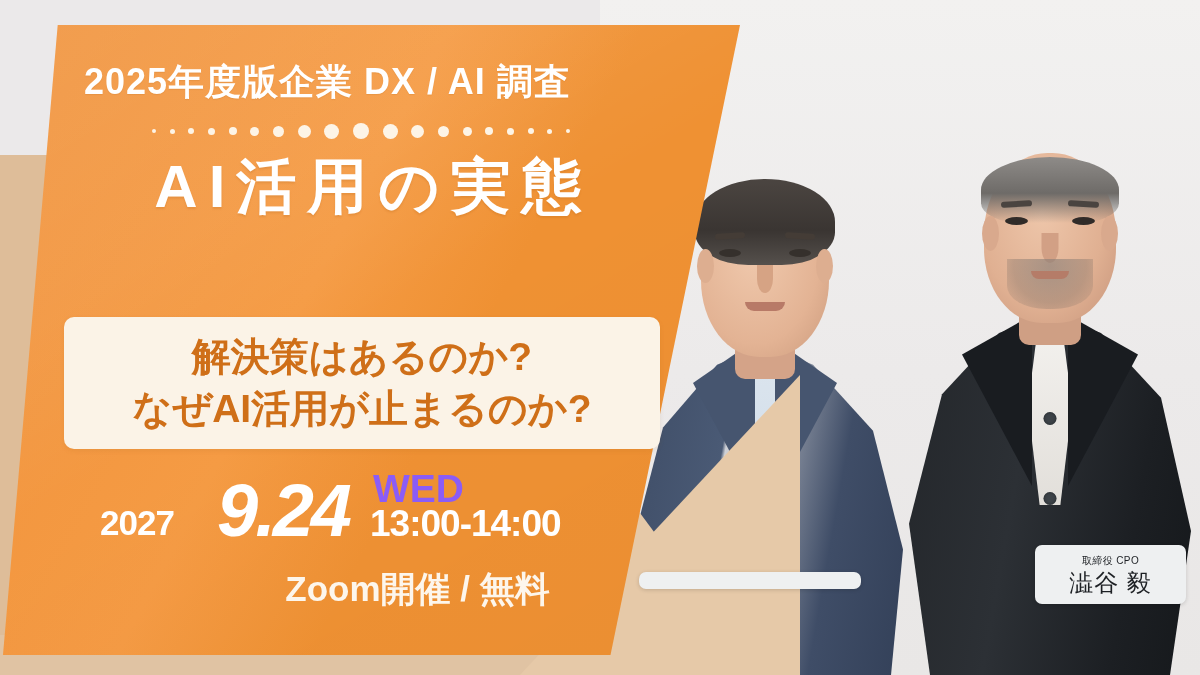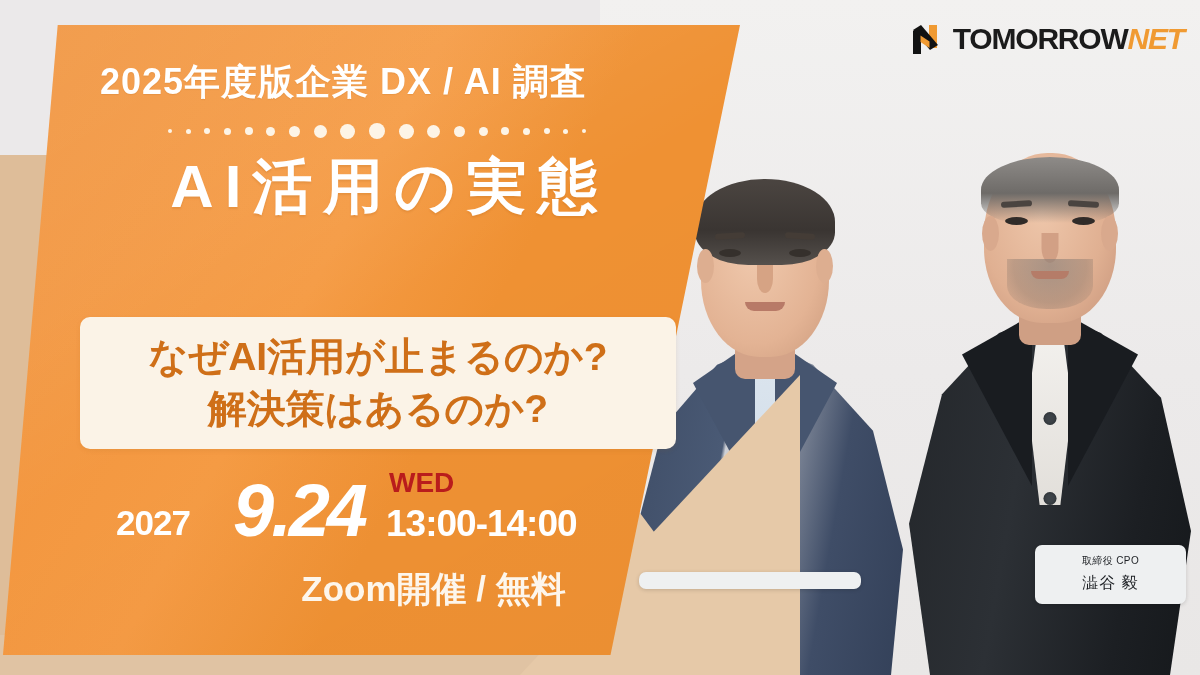--- a/index.html
+++ b/index.html
@@ -135,21 +135,21 @@
     position:absolute; left:0; top:25px; width:740px; height:630px;
     background:linear-gradient(118deg,#f0923b 0%,#f59b44 42%,#ef9133 60%,#ef9133 100%);
     clip-path:polygon(7.8% 0%, 100% 0%, 82.5% 100%, 0.4% 100%);
   }
   .orange-panel::before{
     content:""; position:absolute; inset:0;
     background:linear-gradient(150deg,rgba(255,255,255,.10) 0%,rgba(255,255,255,.06) 30%,rgba(255,255,255,0) 48%,rgba(0,0,0,.02) 100%);
   }
 
   
-  .content { position:absolute; left:16px; top:0; width:700px; height:675px; }
+  .content { position:absolute; left:0; top:0; width:700px; height:675px; }
 
   .kicker {
     position:absolute; left:84px; top:58px; width:580px;
     color:#ffffff; font-weight:bold; font-size:36px; letter-spacing:1px;
     white-space:nowrap;
     text-shadow:0 1px 1px rgba(180,100,20,.18);
   }
 
   .dots { position:absolute; left:152px; top:120px; width:418px; height:22px;
           display:flex; align-items:center; justify-content:space-between; }
@@ -180,21 +180,21 @@
   .d-year {
     position:absolute; left:40px; bottom:4px;
     color:#fff; font-weight:bold; font-size:35px; letter-spacing:-1px;
   }
   .d-big {
     position:absolute; left:157px; bottom:-6px;
     color:#fff; font-weight:bold; font-size:74px; letter-spacing:-3px;font-style:italic;
   }
   .d-dow {
     position:absolute; left:313px; top:2px;
-    color:#b91c1c; font-weight:bold; font-size:28px; letter-spacing:0px;
+    color:#8b5cf6; font-weight:bold; font-size:39px; letter-spacing:0px;
   }
   .d-time {
     position:absolute; left:310px; bottom:2px;
     color:#fff; font-weight:bold; font-size:37px; letter-spacing:-1px;
   }
 
   .zoomline {
     position:absolute; left:60px; top:566px; width:560px;
     color:#fdf6ec; font-weight:bold; font-size:35px; text-align:center;
     padding-left:155px;
@@ -219,21 +219,21 @@
   .plate {
     position:absolute; background:#eef0f1; border-radius:7px;
     text-align:center; color:#1d2024;
     box-shadow:0 1px 4px rgba(0,0,0,.16);
   }
   .plate.p1 { left:639px; top:572px; width:222px; padding:8px 6px 9px; }
   .plate.p2 { left:1035px; top:545px; width:151px; padding:7px 6px 8px; }
   .plate .role { font-size:14.5px; line-height:20px; letter-spacing:.4px; }
   .plate.p2 .role { font-size:10px; line-height:18px; }
   .plate .nm { font-size:22px; line-height:28px; letter-spacing:1px; }
-  .plate.p2 .nm { font-size:16px; line-height:26px; }
+  .plate.p2 .nm { font-size:24px; line-height:26px; }
 </style>
 </head>
 <body>
 
 <div class="stage">
 
   <div class="bg-base"></div>
   <div class="bg-tan-band"></div>
   <div class="bg-tan-bottom"></div>
 
@@ -308,48 +308,34 @@
         <i style="width:6px;height:6px"></i>
         <i style="width:5px;height:5px"></i>
         <i style="width:4px;height:4px"></i>
       </div>
 
     <div class="title">
       <div class="l2">AI活用の実態</div>
     </div>
 
     <div class="callout">
+      <div>解決策はあるのか?</div>
       <div>なぜAI活用が止まるのか?</div>
-      <div>解決策はあるのか?</div>
     </div>
 
     <div class="datewrap">
       <span class="d-year">2027</span>
       <span class="d-big">9.24</span>
       <span class="d-dow">WED</span>
       <span class="d-time">13:00-14:00</span>
     </div>
 
     <div class="zoomline">Zoom開催 / 無料</div>
   </div>
 
-  <div class="logo">
-    <span class="logo-mark">
-      <svg width="37" height="37" viewBox="0 0 37 37" aria-hidden="true">
-        <path d="M6 33 L6 10 L14 10 L14 33 Z" fill="#121212"></path>
-        <path d="M22 4 L30 4 L30 27 L22 27 Z" fill="#f09a32"></path>
-        <path d="M6 9 L14 4 L31 24 L23 29 Z" fill="#121212"></path>
-        <path d="M13.5 14.5 L22.5 20.5 L22.5 27 L13.5 21 Z" fill="#f09a32"></path>
-      </svg>
-    </span>
-    <span class="logo-word">
-      <span class="t1">TOMORROW</span>
-      <span class="t2">NET</span>
-    </span>
-  </div>
 
   <div class="plate p1">
   </div>
 
   <div class="plate p2">
     <div class="role">取締役 CPO</div>
     <div class="nm">澁谷 毅</div>
   </div>
 
 </div>

